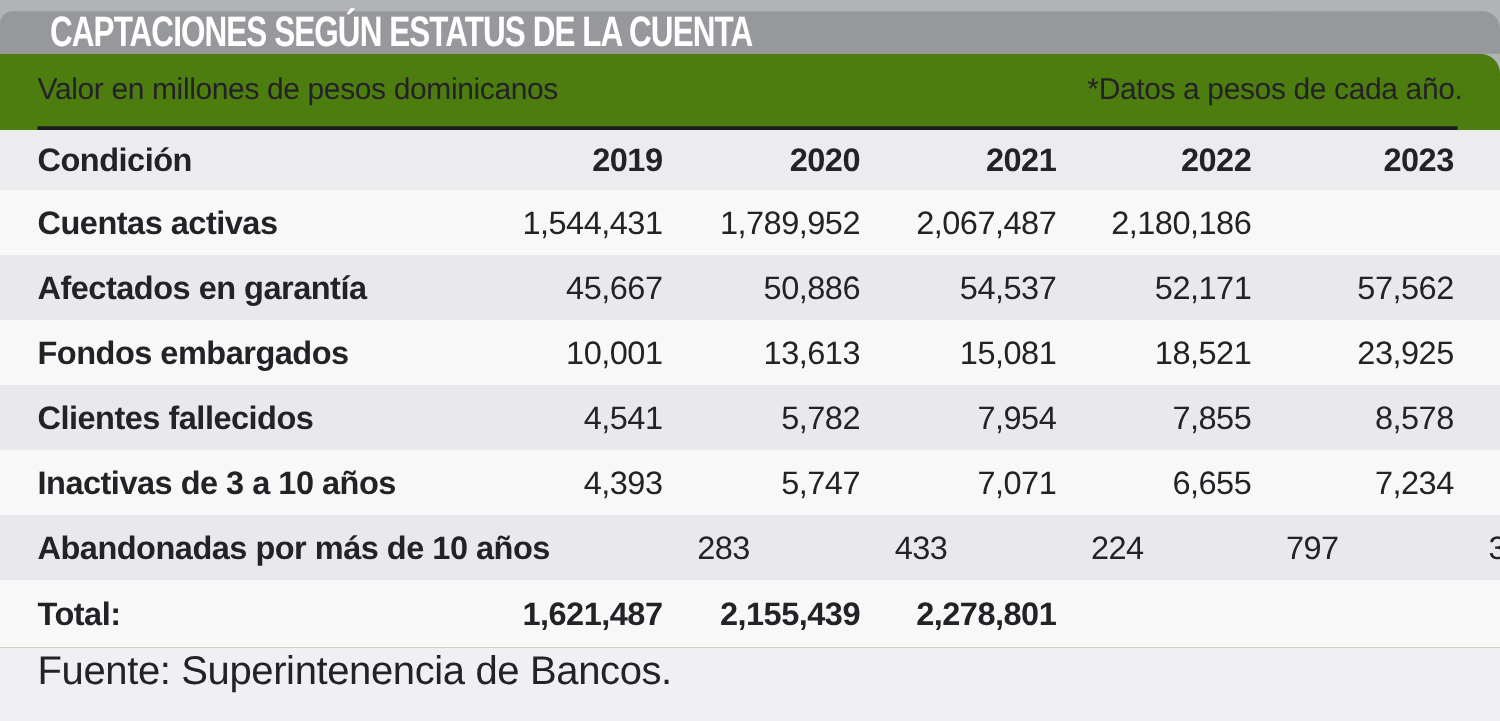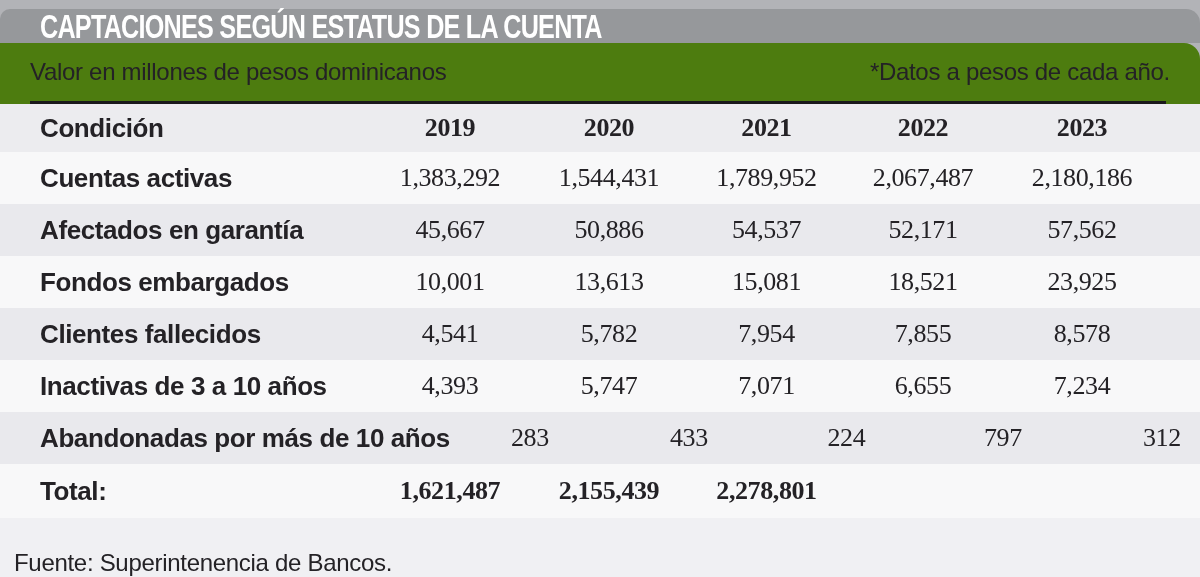--- a/index.html
+++ b/index.html
@@ -39,39 +39,39 @@
     justify-content: space-between; padding: 0 30px;
     font-size: 24px; letter-spacing: -0.3px;
   }
   .rule {
     height: 3px; background: #1a191c;
     margin: 0 34px 0 30px;
   }
   .grid-row {
     display: grid;
     grid-template-columns: 1fr 160px 158px 157px 156px 162px;
-    padding: 0 37px 0 40px;
+    padding: 0 37px 0 30px;
     align-items: center;
     font-size: 26px; letter-spacing: -0.4px;
     white-space: nowrap;
   }
   .grid-row .cell { overflow: visible; }
-  .grid-row .num { text-align: center; font-weight: normal; font-family: Liberation Serif, serif; }
+  .grid-row .num { text-align: right; font-weight: normal; }
   .grid-row .label { font-weight: bold; }
   .row-head { height: 48px; background: #ececef; }
   .row-head .num { font-weight: bold; }
   .row-data { height: 52px; }
   .bg-light { background: #f8f8f9; }
   .bg-gray  { background: #e9e9ed; }
   .row-total { height: 54px; background: #f8f8f9; }
   .row-total .num, .row-total .label { font-weight: bold; }
   .footer {
     height: 59px; background: #f0f0f3;
-    display: flex; align-items: flex-end;
-    padding-left: 14px; font-size: 24px; letter-spacing: -0.3px;
+    display: flex; align-items: flex-start;
+    padding-left: 30px; font-size: 32px; letter-spacing: -0.3px;
   }
 </style>
 </head>
 <body>
 
 <div class="backdrop"></div>
 
 <div class="titlebar">
   <span class="title">CAPTACIONES SEGÚN ESTATUS DE LA CUENTA</span>
 </div>
@@ -89,21 +89,20 @@
     <div class="cell label">Condición</div>
     <div class="cell num">2019</div>
     <div class="cell num">2020</div>
     <div class="cell num">2021</div>
     <div class="cell num">2022</div>
     <div class="cell num">2023</div>
   </div>
 
   <div class="grid-row row-data bg-light">
     <div class="cell label">Cuentas activas</div>
-    <div class="cell num">1,383,292</div>
     <div class="cell num">1,544,431</div>
     <div class="cell num">1,789,952</div>
     <div class="cell num">2,067,487</div>
     <div class="cell num">2,180,186</div>
   </div>
 
   <div class="grid-row row-data bg-gray">
     <div class="cell label">Afectados en garantía</div>
     <div class="cell num">45,667</div>
     <div class="cell num">50,886</div>

